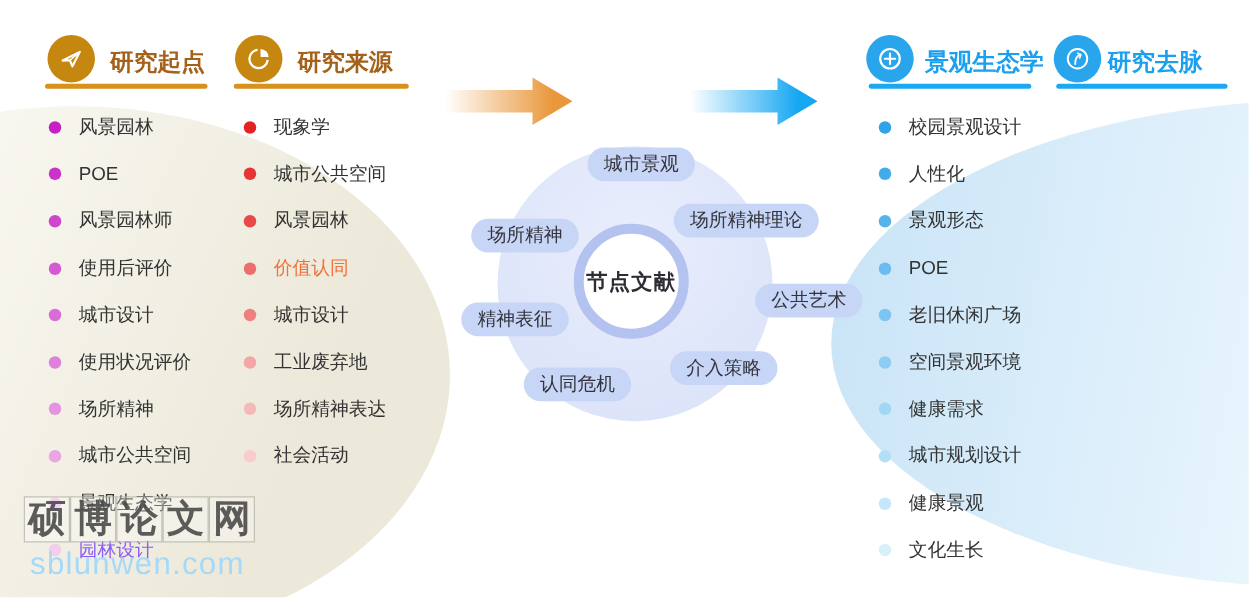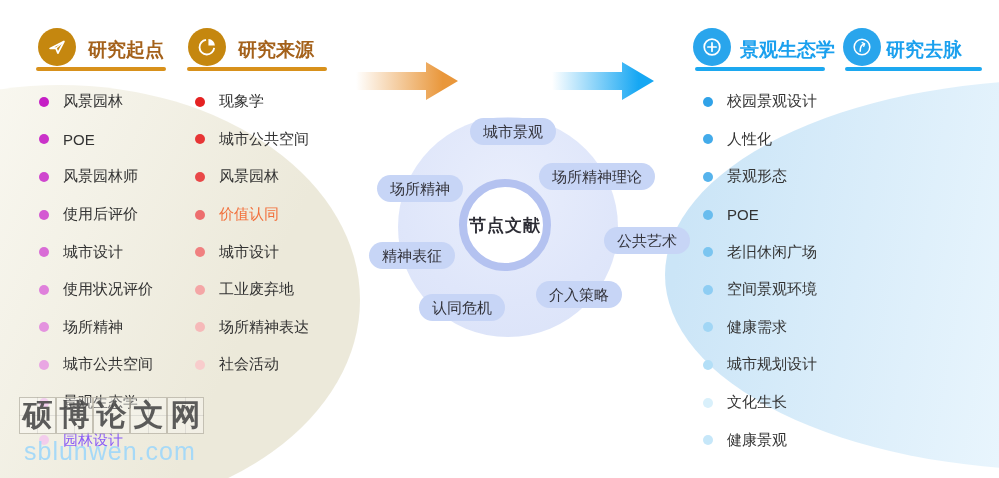--- a/index.html
+++ b/index.html
@@ -217,26 +217,26 @@
       </div>
       <div class="list-item">
         <span class="dot" style="background: rgb(161, 214, 245);"></span>
         <span class="kw-label">健康需求</span>
       </div>
       <div class="list-item">
         <span class="dot" style="background: rgb(179, 223, 247);"></span>
         <span class="kw-label">城市规划设计</span>
       </div>
       <div class="list-item">
+        <span class="dot" style="background: rgb(198, 231, 249);"></span>
+        <span class="kw-label">健康景观</span>
+      </div>
+      <div class="list-item">
         <span class="dot" style="background: rgb(217, 240, 251);"></span>
         <span class="kw-label">文化生长</span>
-      </div>
-      <div class="list-item">
-        <span class="dot" style="background: rgb(198, 231, 249);"></span>
-        <span class="kw-label">健康景观</span>
       </div>
     </div>
 
   <div class="arrow orange">
     <svg width="105" height="44" viewBox="0 0 105 44">
       <defs>
           <linearGradient id="ga" x1="0" y1="0" x2="1" y2="0">
         <stop offset="0" stop-color="#e9973b" stop-opacity="0"></stop>
         <stop offset="0.85" stop-color="#e9973b"></stop>
       </linearGradient>

